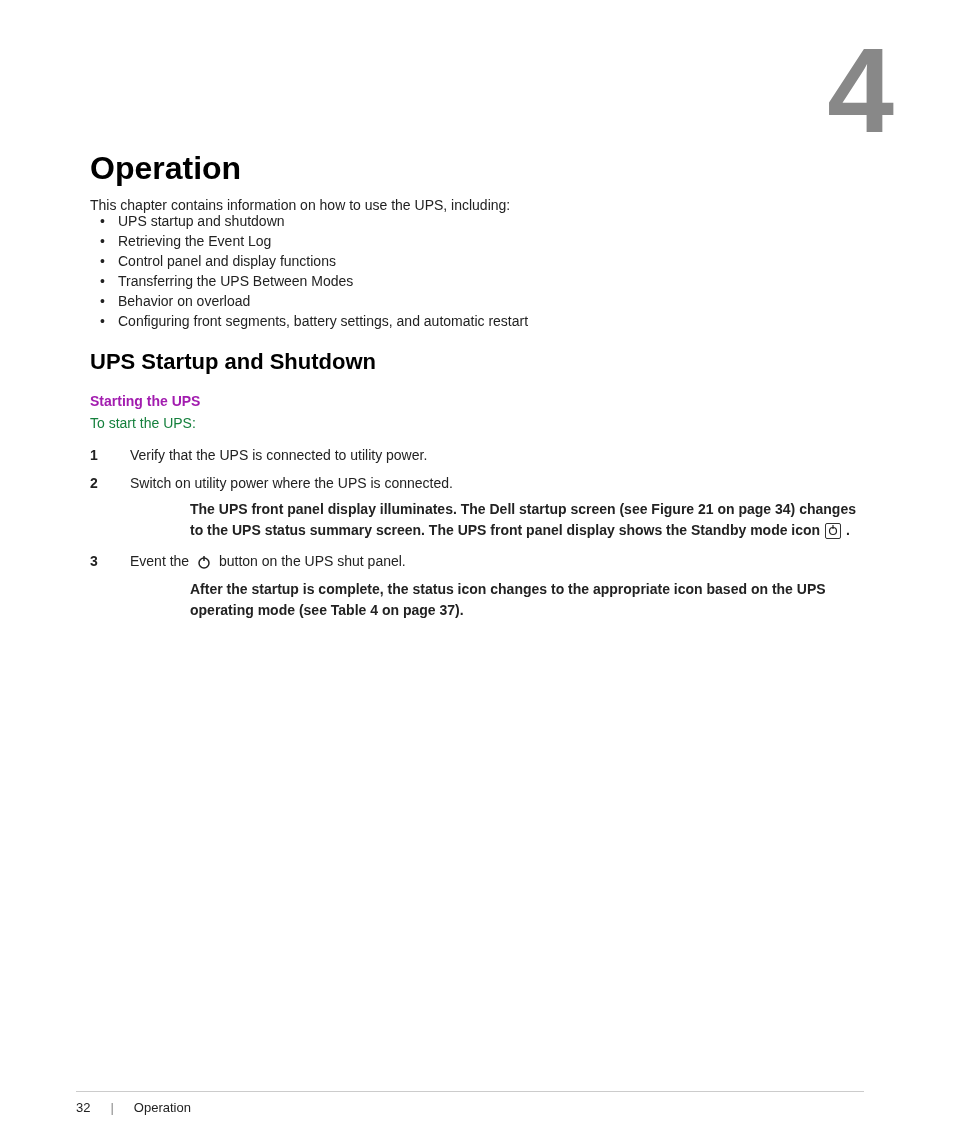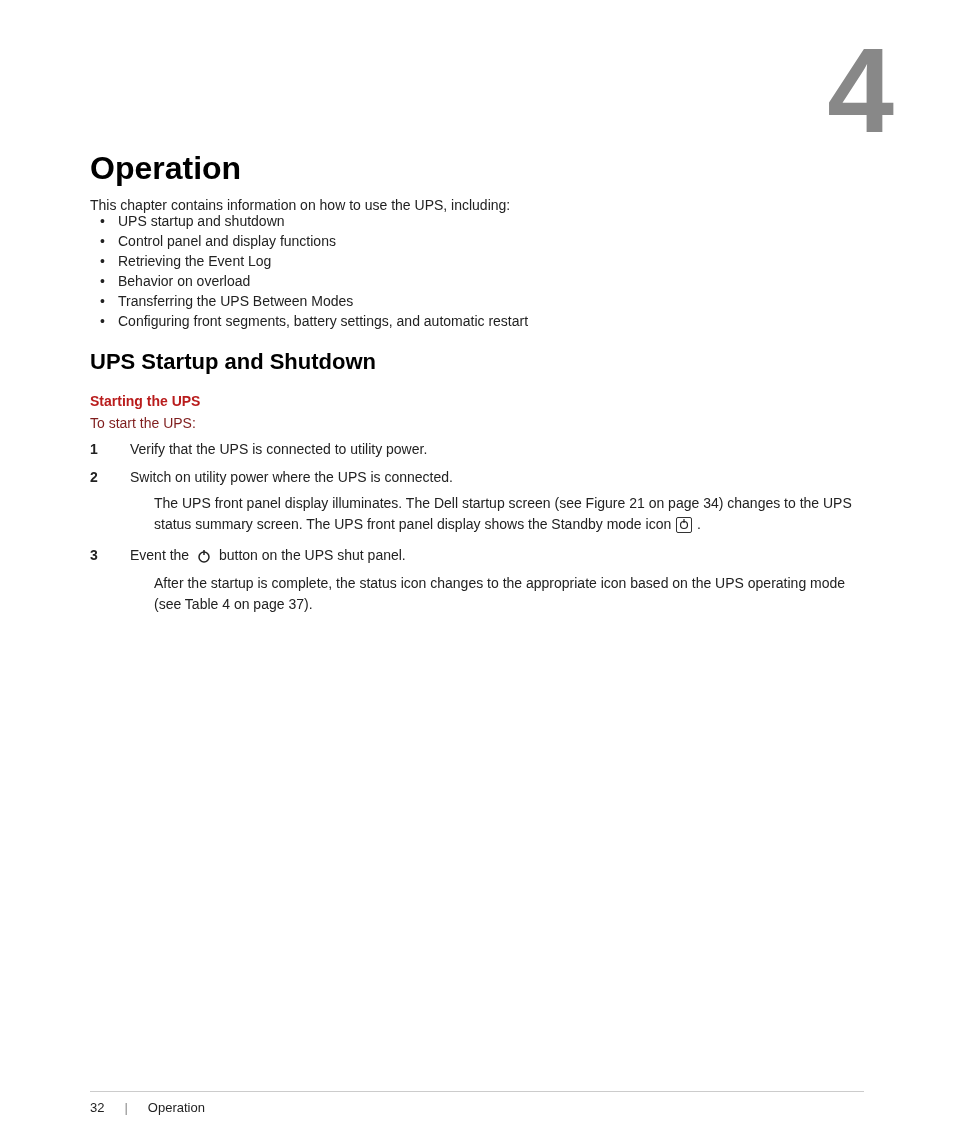--- a/index.html
+++ b/index.html
@@ -65,28 +65,28 @@
       border-bottom: none;
     }
     .section-intro {
       font-size: 14px;
       color: #222;
       margin-bottom: 8px;
     }
     h3.subsection-title {
       font-size: 14px;
       font-weight: bold;
-      color: #b91c1c;
+      color: #a21caf;
       margin-top: 18px;
       margin-bottom: 6px;
     }
     .subsection-intro {
       font-size: 14px;
-      color: #7f1d1d;
-      margin-bottom: 10px;
+      color: #15803d;
+      margin-bottom: 16px;
     }
     .numbered-list {
       list-style: none;
       margin-left: 0;
     }
     .numbered-list li {
       display: flex;
       align-items: flex-start;
       margin-bottom: 12px;
       font-size: 14px;
@@ -97,38 +97,39 @@
       min-width: 30px;
       font-size: 14px;
       margin-right: 10px;
       flex-shrink: 0;
     }
     .step-content {
       flex: 1;
     }
     .step-note {
       margin-top: 8px;
-      margin-left: 24px;
+      margin-left: 60px;
       font-size: 14px;
       color: #222;
       line-height: 1.5;
+      font-weight: bold;
     }
     .power-symbol {
       display: inline-flex;
       align-items: center;
       justify-content: center;
       width: 18px;
       height: 18px;
       vertical-align: middle;
       margin: 0 2px;
     }
     .footer {
       position: absolute;
       bottom: 30px;
-      left: 90px;
+      left: 76px;
       right: 90px;
       display: flex;
       align-items: center;
       font-size: 13px;
       color: #222;
       border-top: 1px solid #ccc;
       padding-top: 8px;
     }
     .footer-page {
       margin-right: 20px;
@@ -160,24 +161,24 @@
 <div class="page">
 
   <div class="chapter-number">4</div>
 
   <h1 class="chapter-title">Operation</h1>
 
   <p class="intro-text">This chapter contains information on how to use the UPS, including:</p>
 
   <ul class="bullet-list">
     <li>UPS startup and shutdown</li>
+    <li>Retrieving the Event Log</li>
     <li>Control panel and display functions</li>
-    <li>Retrieving the Event Log</li>
+    <li>Transferring the UPS Between Modes</li>
     <li>Behavior on overload</li>
-    <li>Transferring the UPS Between Modes</li>
     <li>Configuring front segments, battery settings, and automatic restart</li>
   </ul>
 
   <h2 class="section-title">UPS Startup and Shutdown</h2>
 
 
 
   <h3 class="subsection-title">Starting the UPS</h3>
   <p class="subsection-intro">To start the UPS:</p>
 

